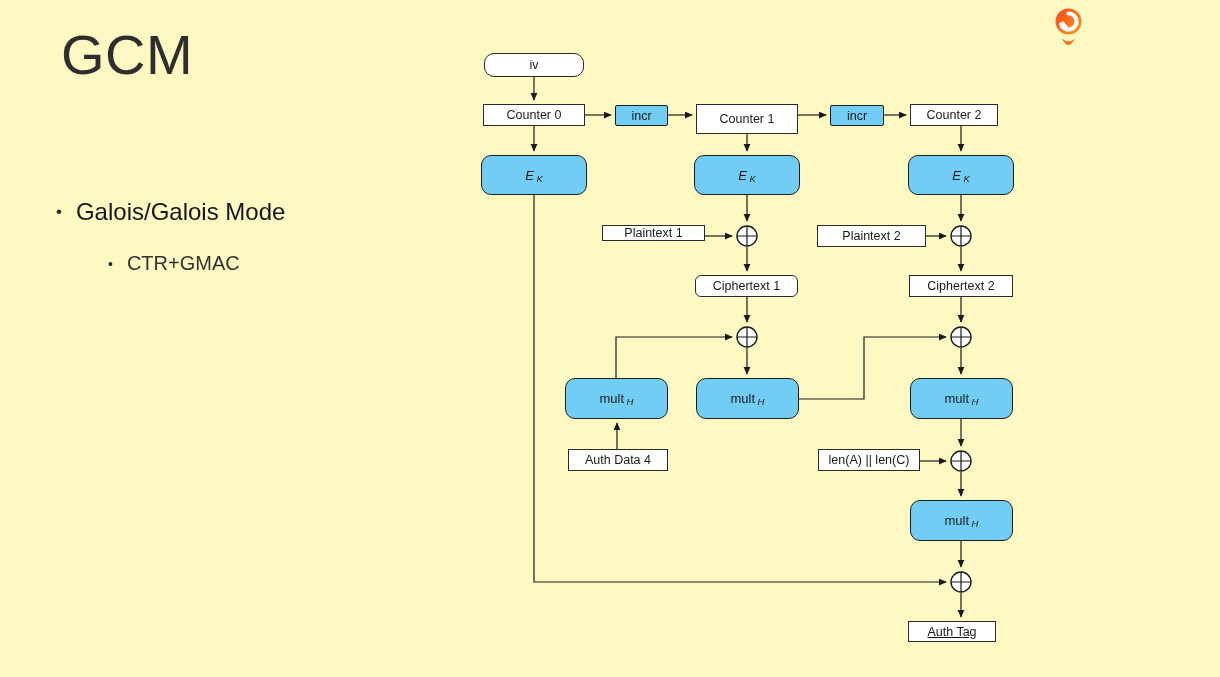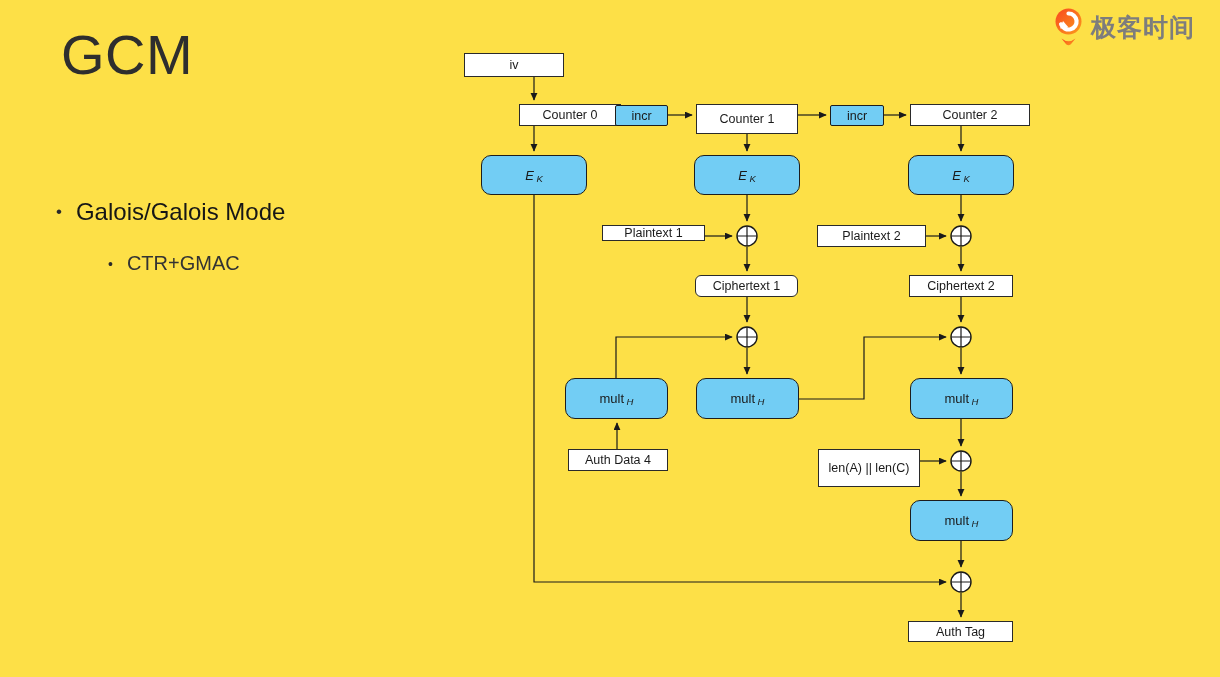--- a/index.html
+++ b/index.html
@@ -1,18 +1,18 @@
 <!DOCTYPE html>
 <html><head>
 <meta charset="utf-8">
 <style>
   html,body{margin:0;padding:0;background:#ffffff;}
   body{width:1220px;height:677px;position:relative;overflow:hidden;
        font-family:"Liberation Sans","DejaVu Sans",sans-serif;color:#1a1a1a;}
-  .stage{position:absolute;inset:0;background:#fde047;}
+  .stage{position:absolute;inset:0;background:#fef9c3;}
 
   
   .title{position:absolute;left:61px;top:22px;font-size:56px;font-weight:400;
          color:#2e2e2e;letter-spacing:0.5px;}
   .bullet{position:absolute;display:flex;align-items:center;}
   .bullet .dot{color:#2a2a2a;margin-right:14px;}
   .b1{left:56px;top:198px;font-size:24px;font-weight:500;color:#161616;}
   .b1 .dot{font-size:17px;}
   .b2{left:108px;top:252px;font-size:20px;font-weight:400;color:#333333;}
   .b2 .dot{font-size:14px;}
@@ -53,21 +53,20 @@
         <linearGradient id="og" x1="0" y1="0" x2="1" y2="1">
           <stop offset="0" stop-color="#f9471f"></stop>
             <stop offset="1" stop-color="#fb9c1c"></stop>
         </linearGradient>
       </defs>
       <circle cx="16.5" cy="14.5" r="13" fill="url(#og)"></circle>
       <path d="M16.5 6.5 a8 8 0 1 1 -7.4 10.8" stroke="#ffffff" stroke-width="4.2" fill="none" stroke-linecap="round"></path>
       <path d="M8.2 21.5 l8.2 -1.2 -5.4 -6.2 z" fill="#ffffff"></path>
       <path d="M9.5 31.5 q7 5.5 14 0 l-4.6 5.8 q-2.4 1.8 -4.8 0 z" fill="url(#og)"></path>
     </svg>
-    <span class="ltext">极客时间</span>
   </div>
 
   <svg class="edges" width="1220" height="677" viewBox="0 0 1220 677">
     <defs>
       <marker id="arr" markerWidth="9" markerHeight="8" refX="7.2" refY="3.5" orient="auto" markerUnits="userSpaceOnUse">
         <path d="M0,0 L8,3.5 L0,7 Z" fill="#1a1a1a"></path>
       </marker>
     </defs>
     <g stroke="#1a1a1a" stroke-width="1.2" fill="none">
       <path d="M534,77 V100" marker-end="url(#arr)"></path>
@@ -93,31 +92,31 @@
       <path d="M961,419 V446" marker-end="url(#arr)"></path>
       <path d="M920,461 H946" marker-end="url(#arr)"></path>
       <path d="M961,472 V496" marker-end="url(#arr)"></path>
       <path d="M961,541 V567" marker-end="url(#arr)"></path>
       <path d="M534,195 V582 H946" marker-end="url(#arr)"></path>
       <path d="M617,449 V423" marker-end="url(#arr)"></path>
       <path d="M961,593 V617" marker-end="url(#arr)"></path>
     </g>
   </svg>
 
-  <div class="node wbox" style="left:464px;top:53px;width:100px;height:24px;">iv</div>
-  <div class="node wbox" style="left:483px;top:104px;width:102px;height:22px;margin-left:36px;">Counter 0</div>
+  <div class="node wbox" style="left:484px;top:53px;width:100px;height:24px;border-radius:10px;">iv</div>
+  <div class="node wbox" style="left:483px;top:104px;width:102px;height:22px;">Counter 0</div>
   <div class="node wbox" style="left:696px;top:104px;width:102px;height:30px;">Counter 1</div>
-  <div class="node wbox" style="left:910px;top:104px;width:120px;height:22px;">Counter 2</div>
+  <div class="node wbox" style="left:910px;top:104px;width:88px;height:22px;">Counter 2</div>
   <div class="node wbox" style="left:602px;top:225px;width:103px;height:16px;">Plaintext 1</div>
   <div class="node wbox" style="left:817px;top:225px;width:109px;height:22px;">Plaintext 2</div>
   <div class="node wbox" style="left:695px;top:275px;width:103px;height:22px;border-radius:6px;">Ciphertext 1</div>
   <div class="node wbox" style="left:909px;top:275px;width:104px;height:22px;">Ciphertext 2</div>
   <div class="node wbox" style="left:568px;top:449px;width:100px;height:22px;">Auth Data 4</div>
-  <div class="node wbox" style="left:818px;top:449px;width:102px;height:38px;">len(A) || len(C)</div>
-  <div class="node wbox" style="left:908px;top:621px;width:105px;height:21px;">Auth Tag</div>
+  <div class="node wbox" style="left:818px;top:449px;width:102px;height:22px;">len(A) || len(C)</div>
+  <div class="node wbox" style="left:908px;top:621px;width:88px;height:21px;text-decoration:underline;">Auth Tag</div>
 
   <div class="node pill" style="left:615px;top:105px;width:53px;height:21px;">incr</div>
   <div class="node pill" style="left:830px;top:105px;width:54px;height:21px;">incr</div>
 
   <div class="node proc" style="left:481px;top:155px;width:106px;height:40px;">
     <span class="em">E</span>
     <span class="sub">K</span>
   </div>
   <div class="node proc" style="left:694px;top:155px;width:106px;height:40px;">
     <span class="em">E</span>

